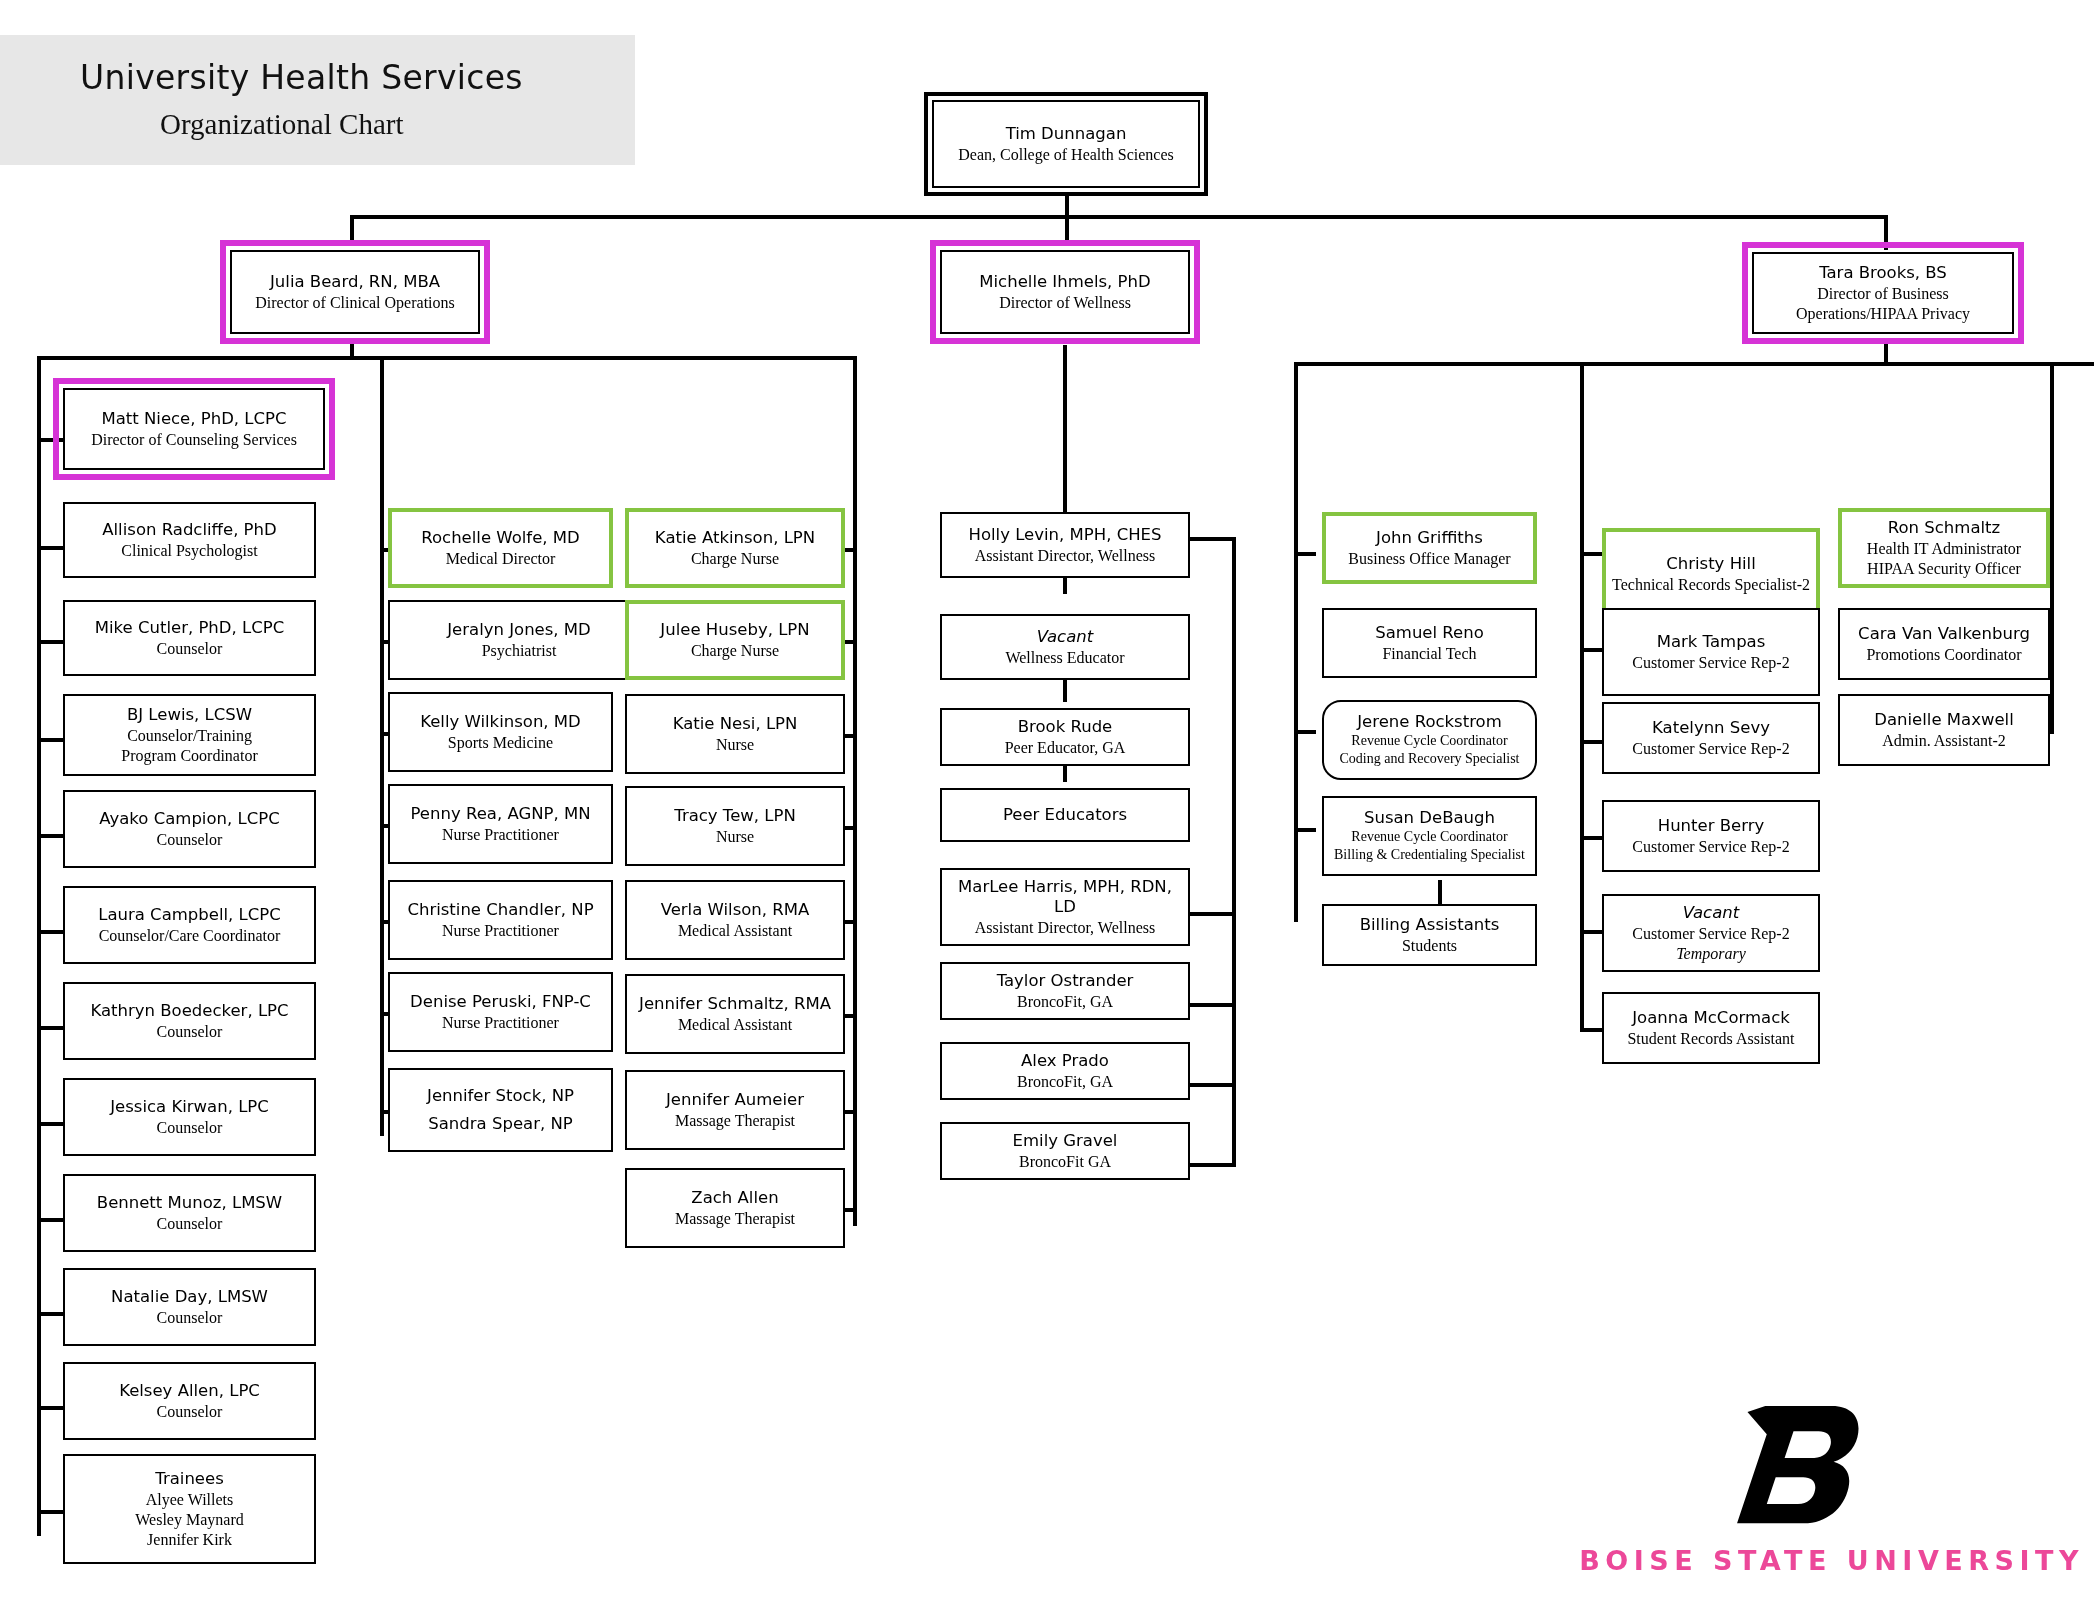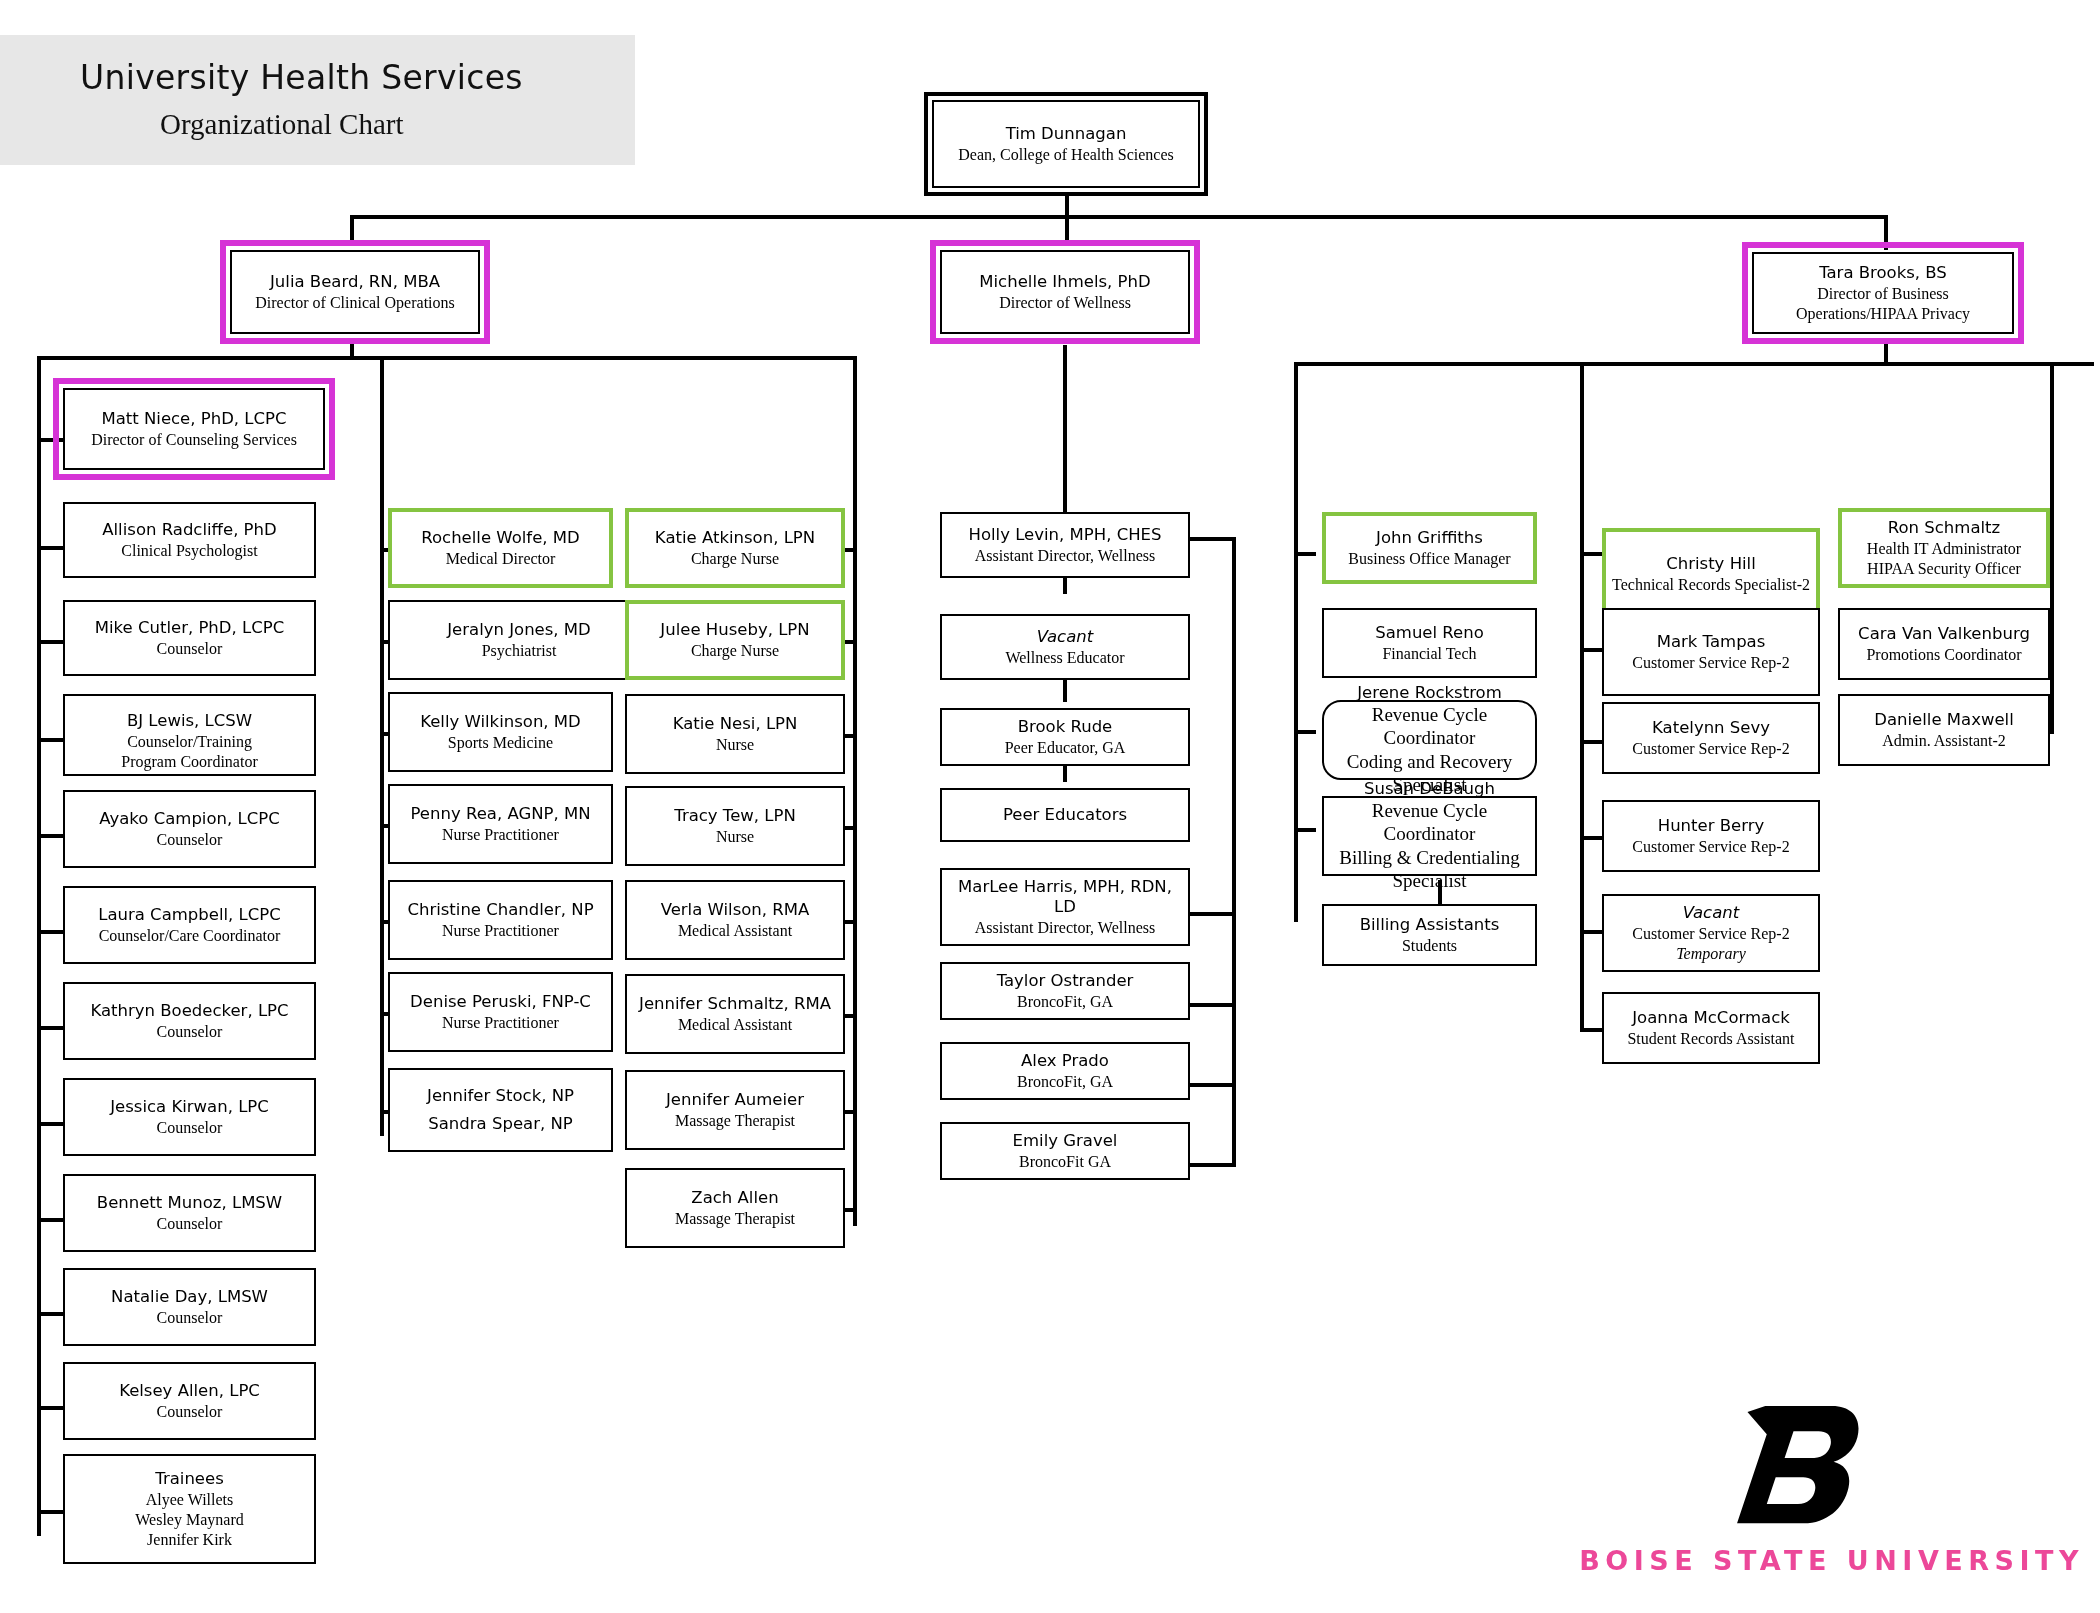--- a/index.html
+++ b/index.html
@@ -37,21 +37,21 @@
     text-align:center;padding:3px 6px;
   }
   .box .nm{
     font-family:"DejaVu Sans", sans-serif;
     font-size:16.5px;line-height:1.22;color:#000;
   }
   .box .ti{
     font-family:"Liberation Serif", serif;
     font-size:16px;line-height:1.2;color:#000;margin-top:1px;
   }
-  .box .ti.small{font-size:19px;}
+  .box .ti.small{font-size:14px;}
   .box .nm.ital, .box .ti.ital{font-style:italic;}
 
   
   .box.magenta{
     border:2.5px solid #000;
     outline:6px solid #d633d6;outline-offset:4px;
   }
   .box.green{border:4px solid #85c441;}
   .box.dbl{
     border:2.5px solid #000;
@@ -181,21 +181,21 @@
   </div>
 
   <div class="box" style="left:63px;top:502px;width:253px;height:76px;">
     <div class="nm">Allison Radcliffe, PhD</div>
     <div class="ti">Clinical Psychologist</div>
   </div>
   <div class="box" style="left:63px;top:600px;width:253px;height:76px;">
     <div class="nm">Mike Cutler, PhD, LCPC</div>
     <div class="ti">Counselor</div>
   </div>
-  <div class="box" style="left:63px;top:694px;width:253px;height:82px;justify-content:flex-end;">
+  <div class="box" style="left:63px;top:694px;width:253px;height:82px;">
     <div class="nm">BJ Lewis, LCSW</div>
     <div class="ti">Counselor/Training</div>
     <div class="ti">Program Coordinator</div>
   </div>
   <div class="box" style="left:63px;top:790px;width:253px;height:78px;">
     <div class="nm">Ayako Campion, LCPC</div>
     <div class="ti">Counselor</div>
   </div>
   <div class="box" style="left:63px;top:886px;width:253px;height:78px;">
     <div class="nm">Laura Campbell, LCPC</div>

